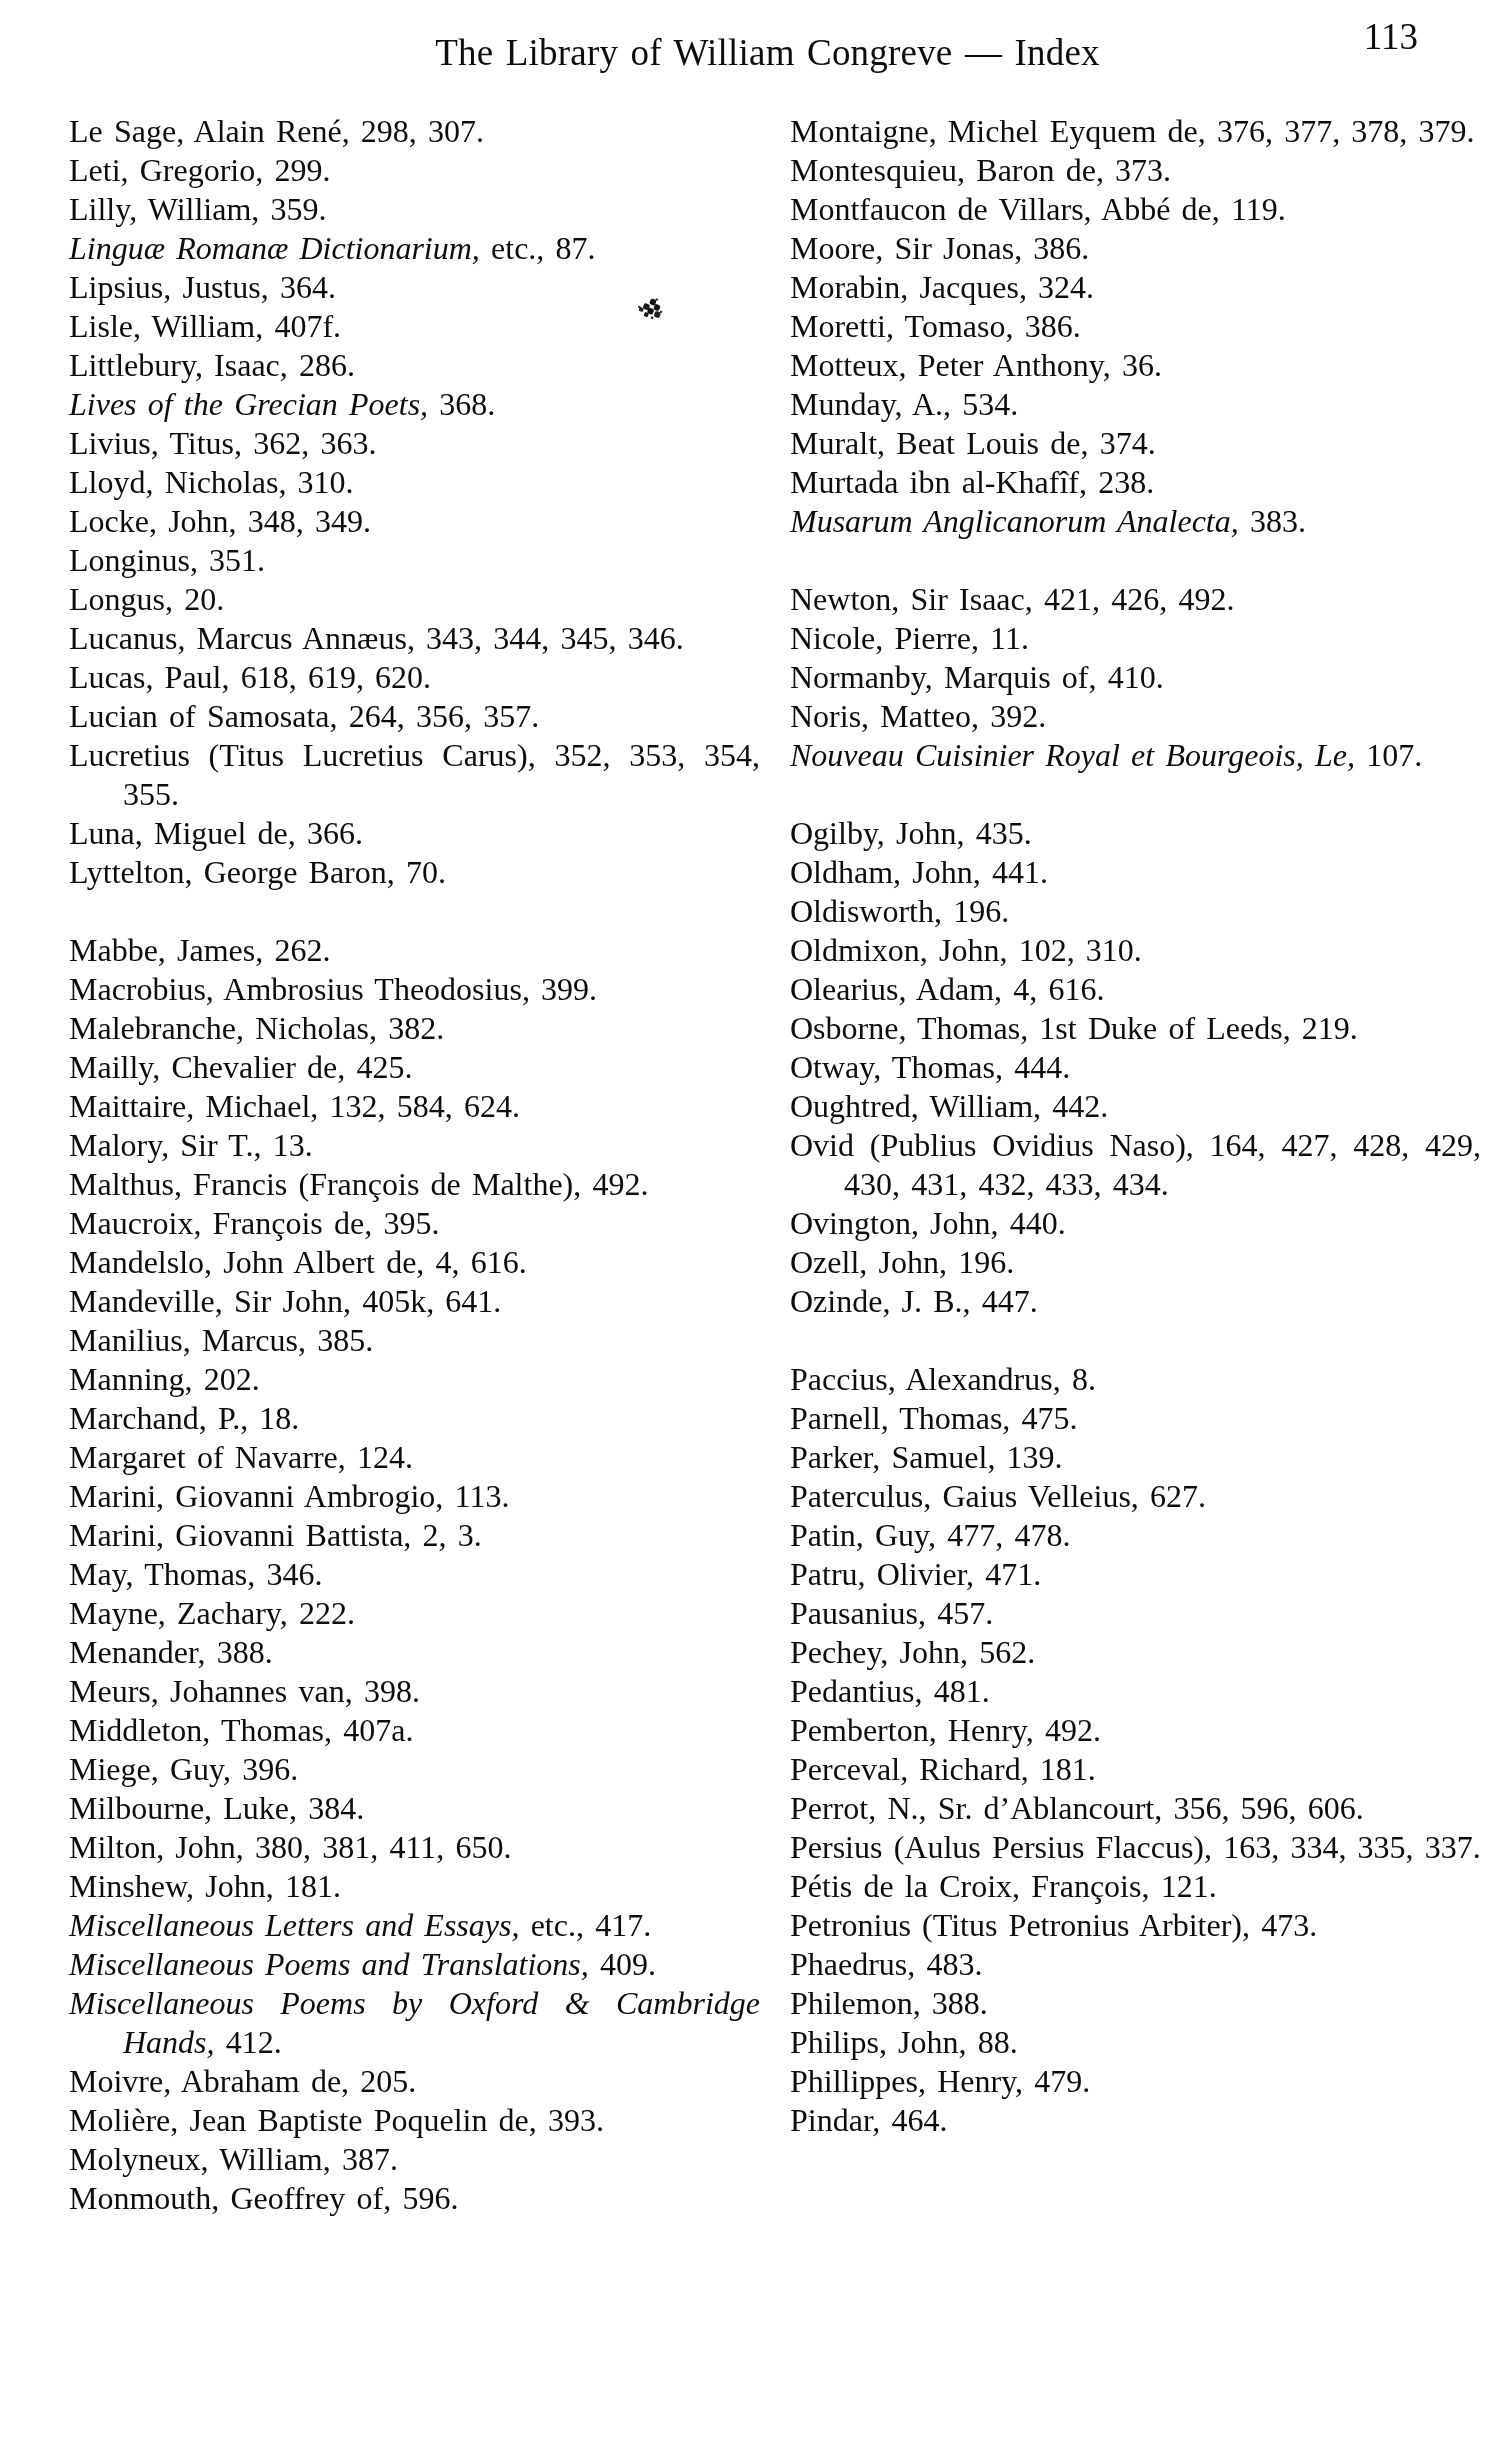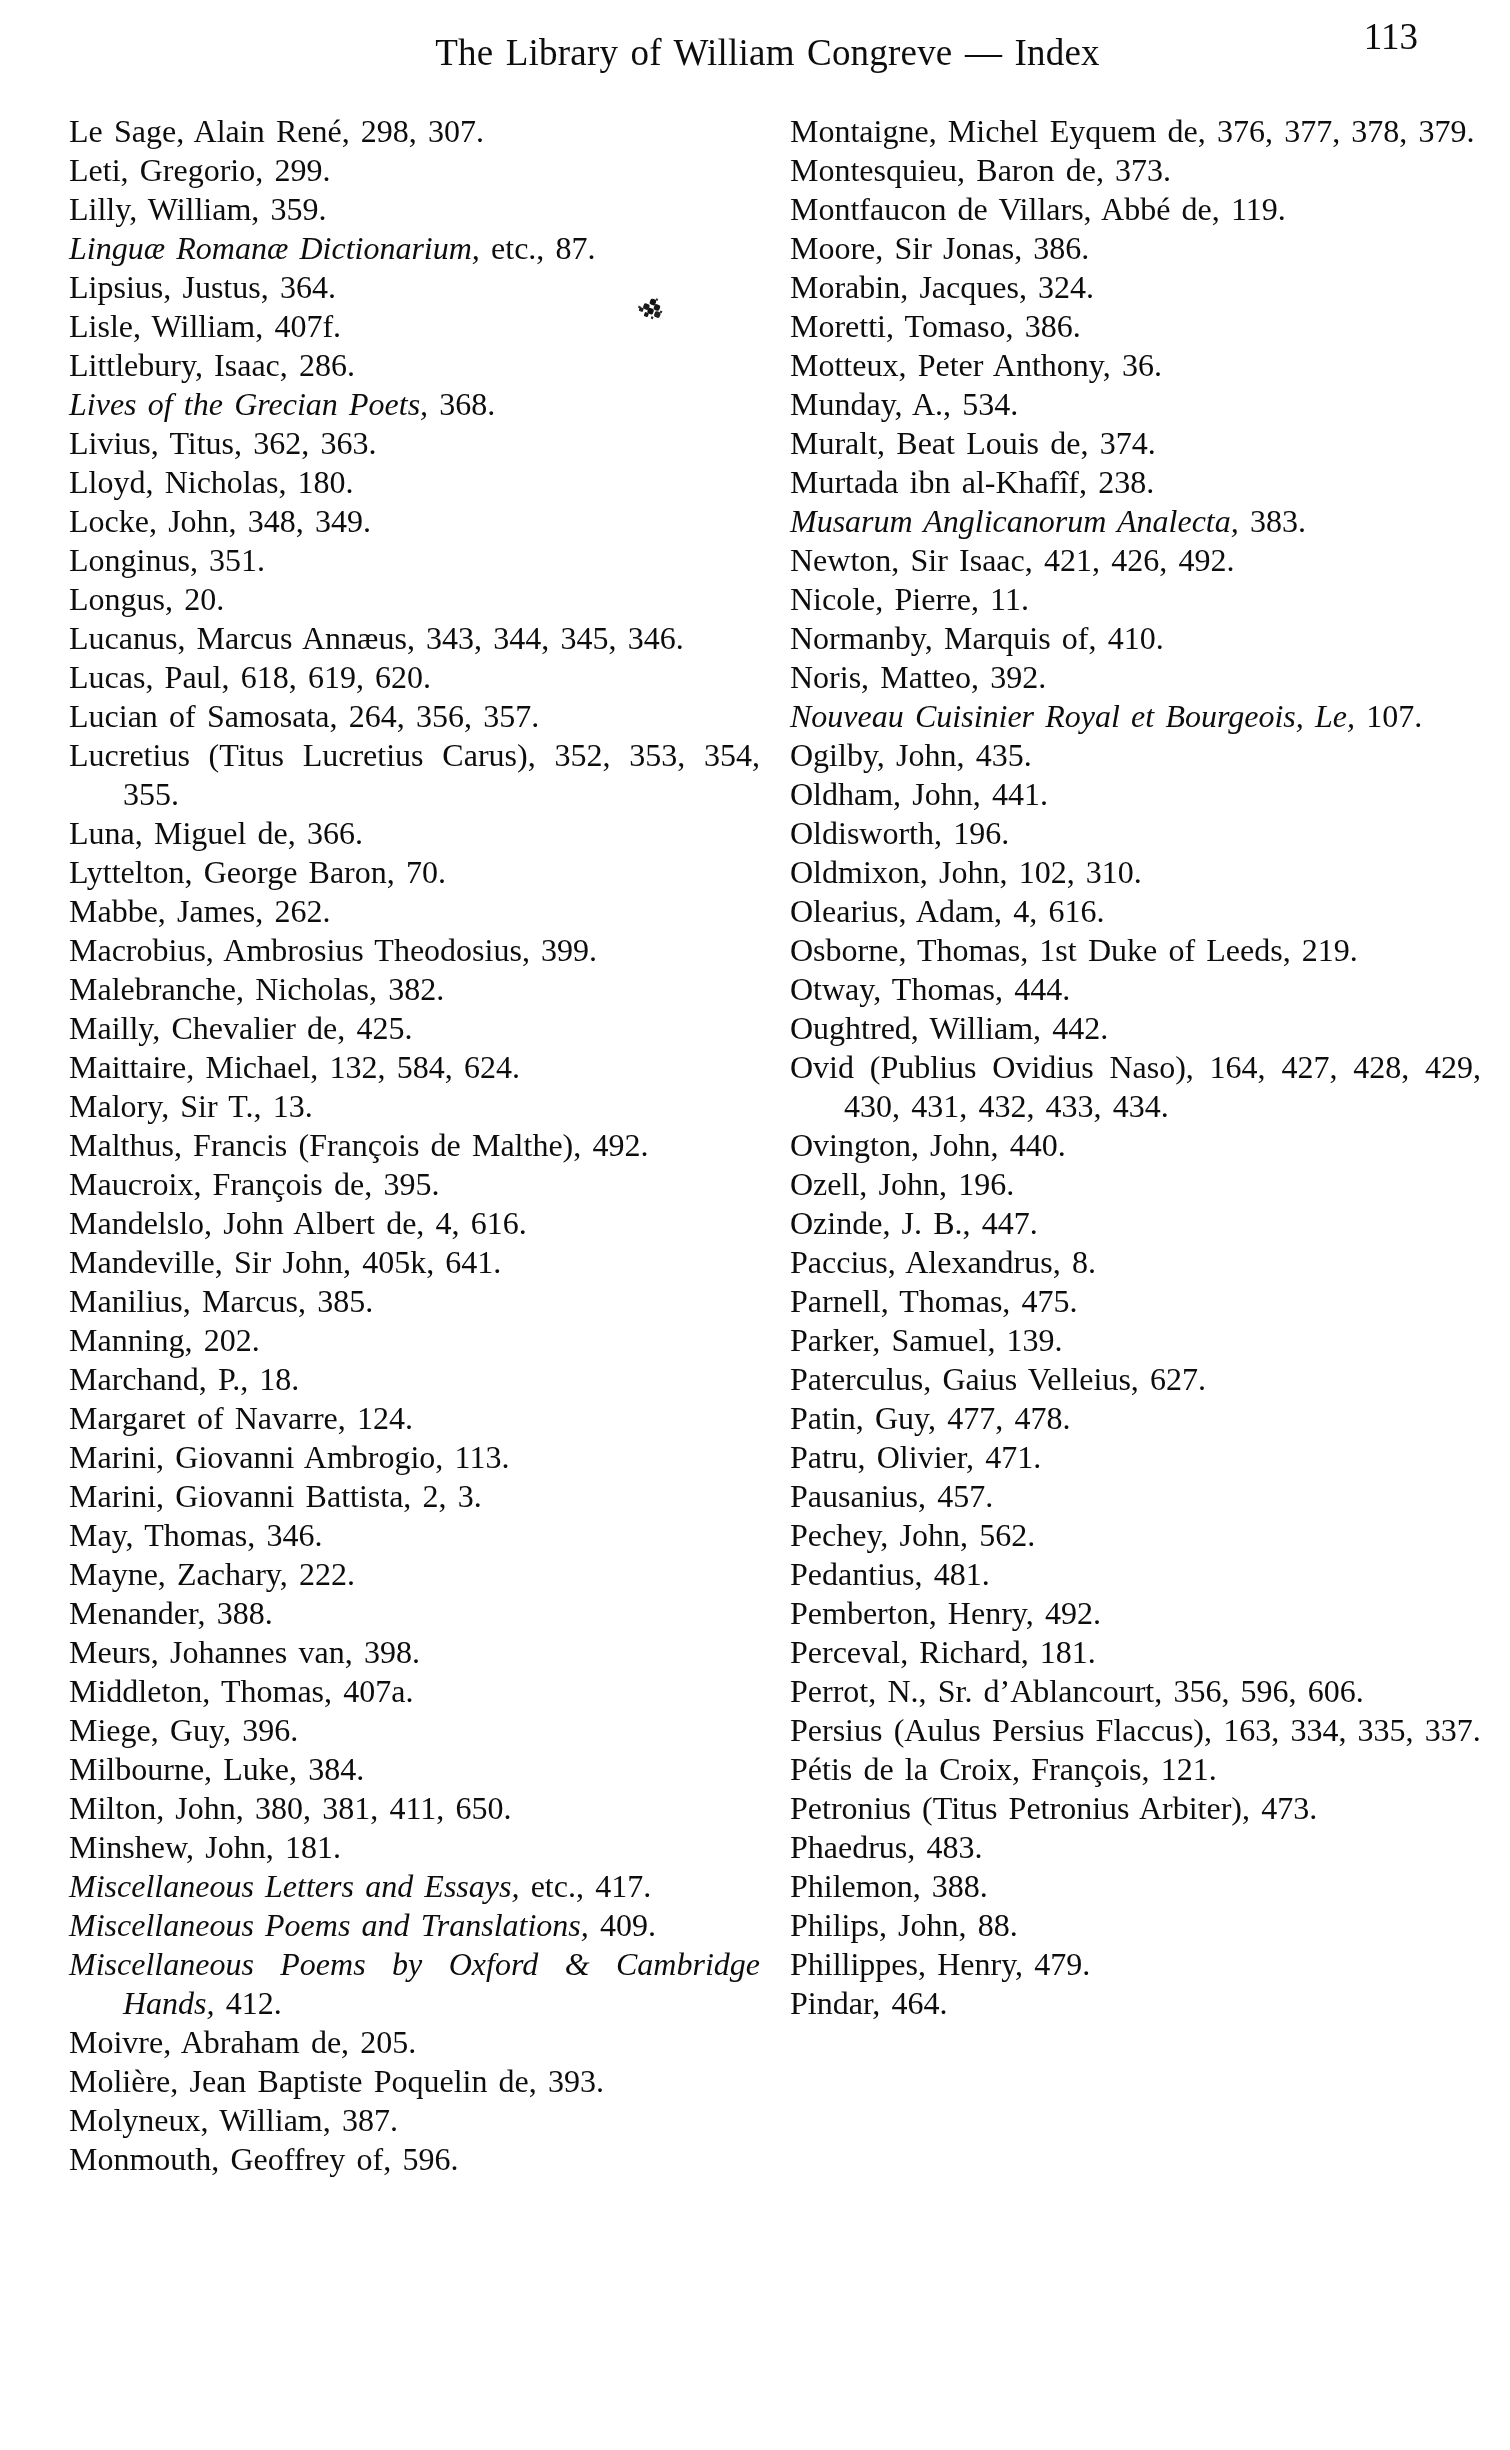--- a/index.html
+++ b/index.html
@@ -31,21 +31,21 @@
     right: 93px;
     font-size: 37px;
     line-height: 41px;
   }
   .columns {
     display: flex;
     gap: 30px;
     padding: 32px 0 0 69px;
   }
   .col { width: 691px; }
-  .group + .group { }
+  .group + .group { margin-top: 39px; }
   .entry {
     margin: 0;
     font-size: 32px;
     line-height: 39px;
     text-align: justify;
     word-spacing: 0.1em;
     padding-left: 54px;
     text-indent: -54px;
   }
   .entry .it { font-style: italic; }
@@ -78,21 +78,21 @@
         <div class="group">
           <p class="entry"><span>Le Sage, Alain René, 298, 307.</span></p>
           <p class="entry"><span>Leti, Gregorio, 299.</span></p>
           <p class="entry"><span>Lilly, William, 359.</span></p>
           <p class="entry"><span class="it">Linguæ Romanæ Dictionarium,</span><span> etc., 87.</span></p>
           <p class="entry"><span>Lipsius, Justus, 364.</span></p>
           <p class="entry"><span>Lisle, William, 407f.</span></p>
           <p class="entry"><span>Littlebury, Isaac, 286.</span></p>
           <p class="entry"><span class="it">Lives of the Grecian Poets,</span><span> 368.</span></p>
           <p class="entry"><span>Livius, Titus, 362, 363.</span></p>
-          <p class="entry"><span>Lloyd, Nicholas, 180.</span></p>
+          <p class="entry"><span>Lloyd, Nicholas, 310.</span></p>
           <p class="entry"><span>Locke, John, 348, 349.</span></p>
           <p class="entry"><span>Longinus, 351.</span></p>
           <p class="entry"><span>Longus, 20.</span></p>
           <p class="entry"><span>Lucanus, Marcus Annæus, 343, 344, 345, 346.</span></p>
           <p class="entry"><span>Lucas, Paul, 618, 619, 620.</span></p>
           <p class="entry"><span>Lucian of Samosata, 264, 356, 357.</span></p>
           <p class="entry"><span>Lucretius (Titus Lucretius Carus), 352, 353, 354, 355.</span></p>
           <p class="entry"><span>Luna, Miguel de, 366.</span></p>
           <p class="entry"><span>Lyttelton, George Baron, 70.</span></p>
         </div>

